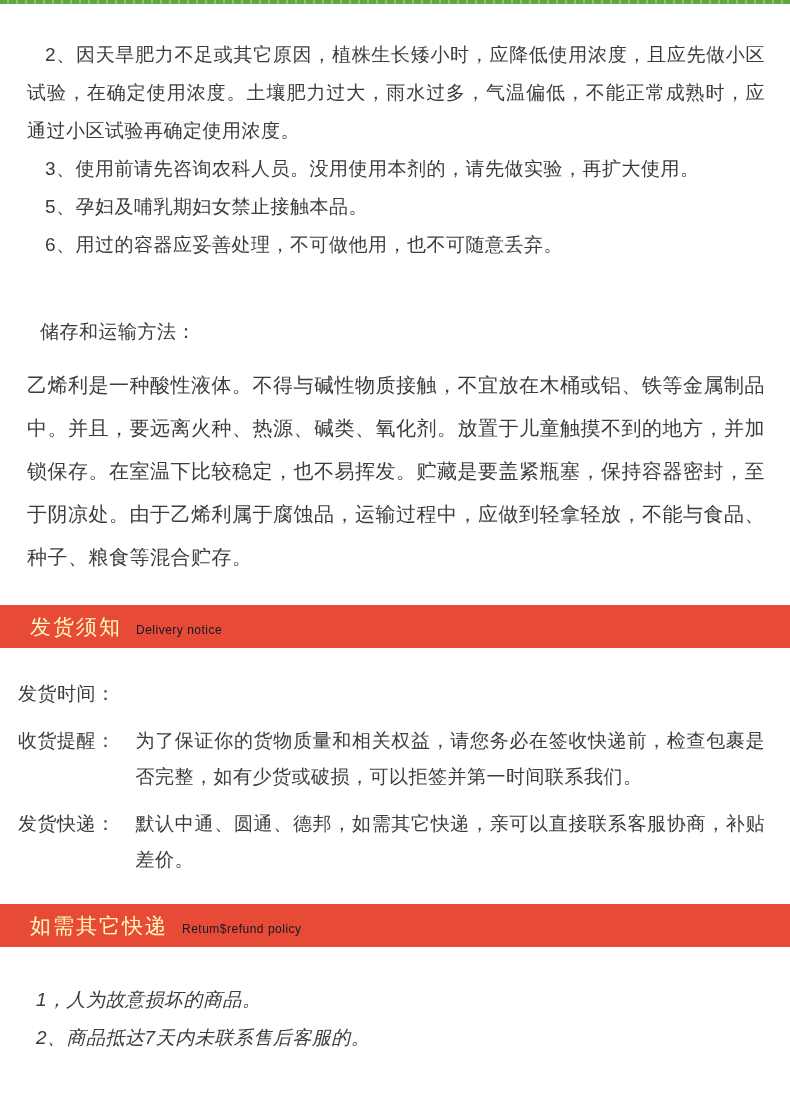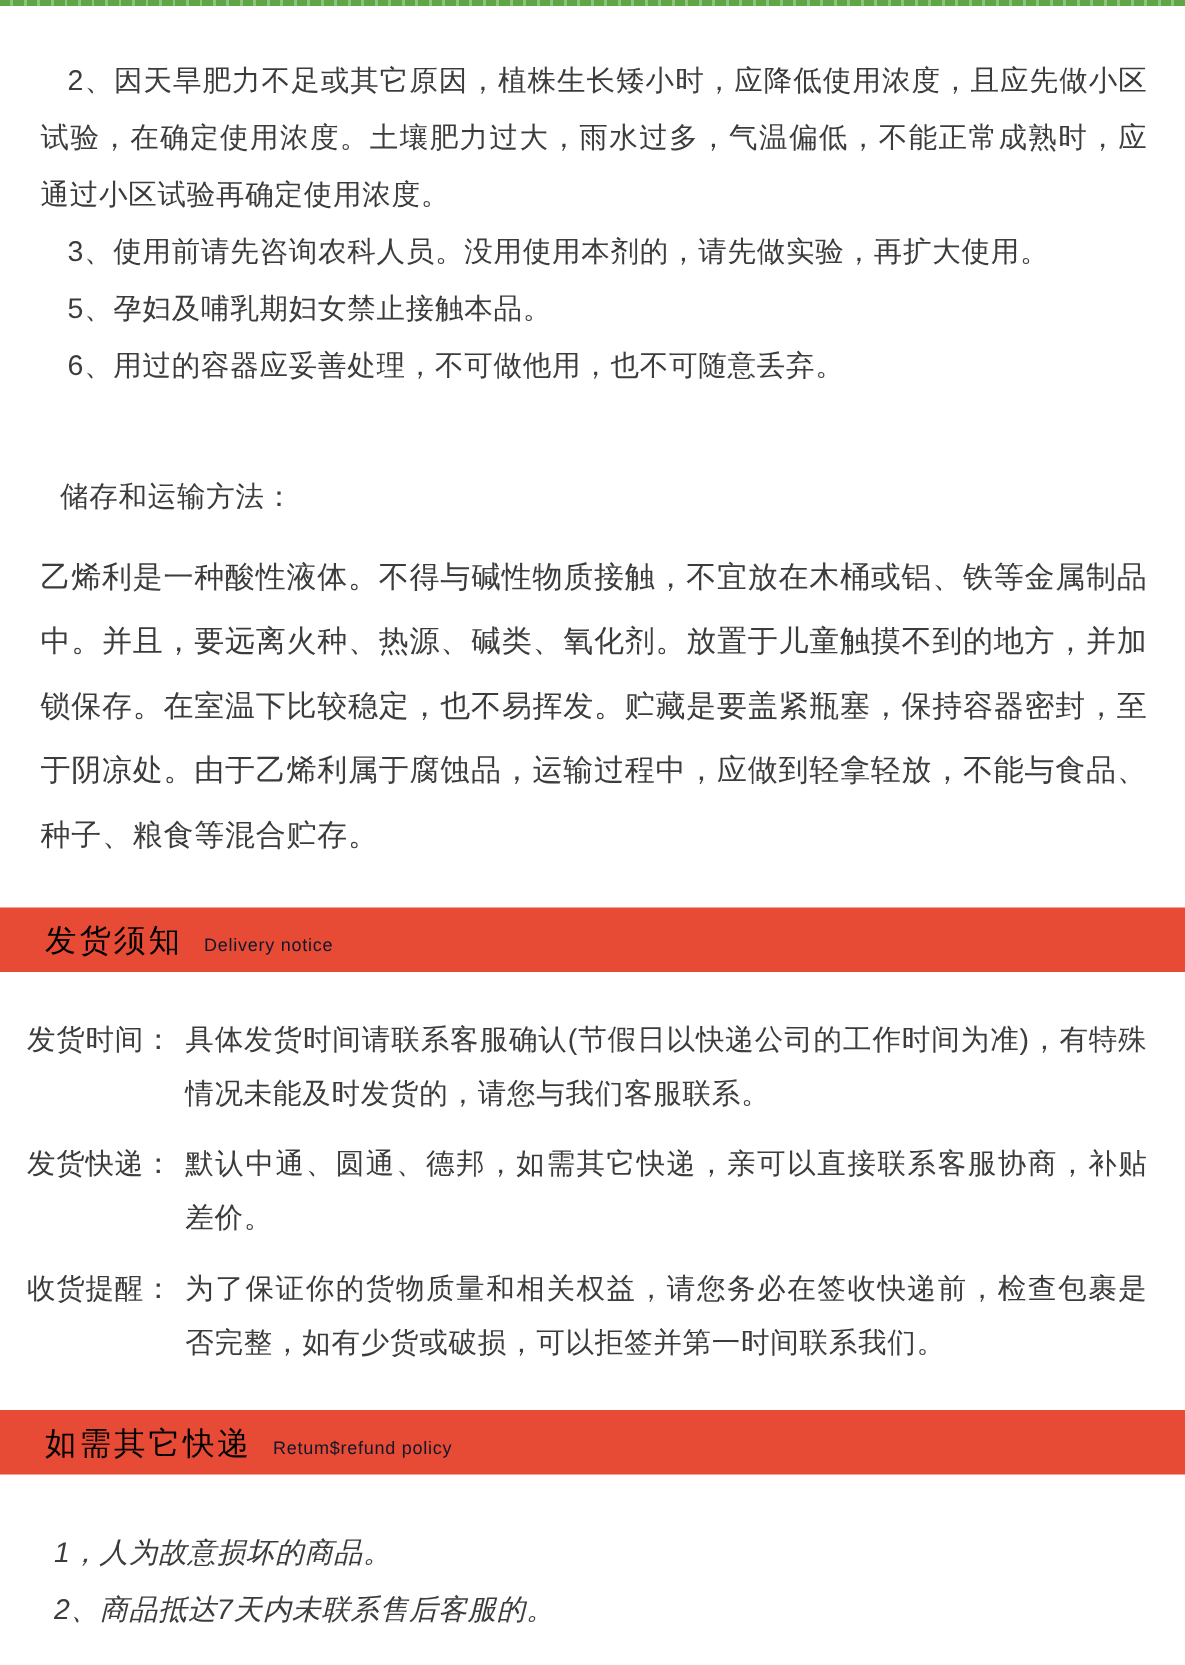--- a/index.html
+++ b/index.html
@@ -31,32 +31,32 @@
     margin:2px 0 0;font-size:20px;line-height:43px;
     text-align:justify;letter-spacing:.5px;font-family:Liberation Serif, serif;
   }
   
   .banner{
     margin-top:26px;height:43px;width:100%;
     background:var(--banner-red);
     display:flex;align-items:center;padding:0 0 0 30px;
   }
   .banner-title{
-    color:#000000;font-size:21px;letter-spacing:2px;font-weight:500;
+    color:#fef9c3;font-size:21px;letter-spacing:2px;font-weight:500;
   }
   .banner-sub{
     color:#0f172a;font-size:12px;margin-left:14px;margin-top:7px;letter-spacing:.5px;
   }
   
   .delivery{padding:28px 25px 0 18px;}
   .info-row{
     display:flex;align-items:flex-start;
     font-size:19px;line-height:36px;margin:0 0 11px;letter-spacing:.5px;
   }
-  .info-label{flex:none;white-space:nowrap;margin-right:8px;}
+  .info-label{flex:none;white-space:nowrap;margin-right:20px;}
   .info-text{flex:1;text-align:justify;}
   
   .returns{padding:34px 25px 0 36px;}
   .return-item{margin:0;font-size:19px;line-height:38px;letter-spacing:.5px;font-style:italic;}
 </style>
 </head>
 <body>
 
 <div>
 
@@ -75,29 +75,28 @@
   </section>
 
   <div class="banner">
     <span class="banner-title">发货须知</span>
     <span class="banner-sub">Delivery notice</span>
   </div>
 
   <section class="delivery">
     <div class="info-row">
       <span class="info-label">发货时间：</span>
-      <span class="info-text">具体发货时间请联系客服确认(节假日以快递公司的工作时间为准)，有特殊情况未能及时发货的，请您与我们客服联系。</span>
+    </div>
+    <div class="info-row">
+      <span class="info-label">收货提醒：</span>
+      <span class="info-text">为了保证你的货物质量和相关权益，请您务必在签收快递前，检查包裹是否完整，如有少货或破损，可以拒签并第一时间联系我们。</span>
     </div>
     <div class="info-row">
       <span class="info-label">发货快递：</span>
       <span class="info-text">默认中通、圆通、德邦，如需其它快递，亲可以直接联系客服协商，补贴差价。</span>
-    </div>
-    <div class="info-row">
-      <span class="info-label">收货提醒：</span>
-      <span class="info-text">为了保证你的货物质量和相关权益，请您务必在签收快递前，检查包裹是否完整，如有少货或破损，可以拒签并第一时间联系我们。</span>
     </div>
   </section>
 
   <div class="banner">
     <span class="banner-title">如需其它快递</span>
     <span class="banner-sub">Retum$refund policy</span>
   </div>
 
   <section class="returns">
     <p class="return-item">1，人为故意损坏的商品。</p>

